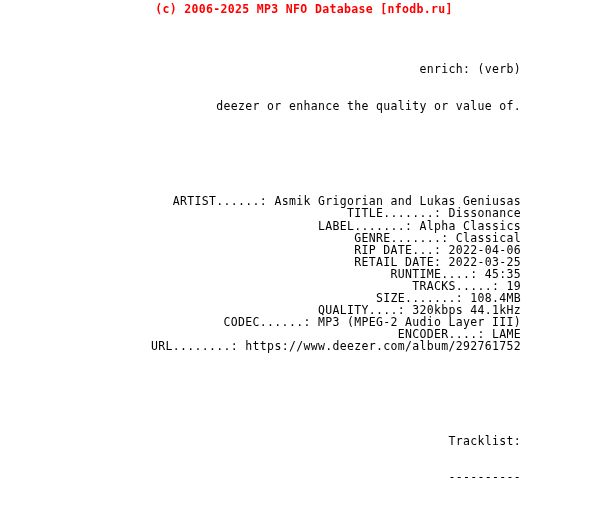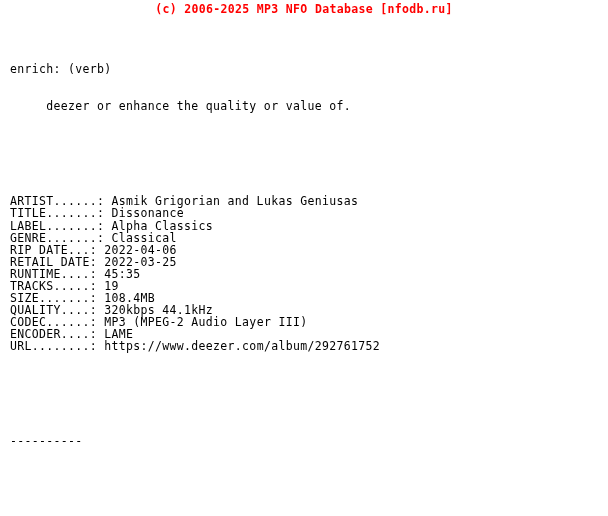--- a/index.html
+++ b/index.html
@@ -40,20 +40,21 @@
   .spacer-3 { height: 10px; }
   .body-block {
     padding-left: 10px;
     white-space: pre;
     letter-spacing: 0.33px;
   }
   .line {
     white-space: pre;
     height: 12.1px;
     line-height: 12.1px;
+    text-align: right;
   }
   .def-term { }
   .def-body { }
   .meta-line { white-space: pre; }
   .meta-label { }
   .meta-value { }
   .tracklist-title { }
   .tracklist-rule { }
 </style>
 </head>
@@ -69,18 +70,19 @@
 
     <div class="line def-term">enrich: (verb)</div>
     <div class="line def-body">     deezer or enhance the quality or value of.</div>
 
     <div class="spacer-2"></div>
 
     <div id="metadata-list"><div class="line meta-line"><span class="meta-label">ARTIST......:</span><span class="meta-value"> Asmik Grigorian and Lukas Geniusas</span></div><div class="line meta-line"><span class="meta-label">TITLE.......:</span><span class="meta-value"> Dissonance</span></div><div class="line meta-line"><span class="meta-label">LABEL.......:</span><span class="meta-value"> Alpha Classics</span></div><div class="line meta-line"><span class="meta-label">GENRE.......:</span><span class="meta-value"> Classical</span></div><div class="line meta-line"><span class="meta-label">RIP DATE...:</span><span class="meta-value"> 2022-04-06</span></div><div class="line meta-line"><span class="meta-label">RETAIL DATE:</span><span class="meta-value"> 2022-03-25</span></div><div class="line meta-line"><span class="meta-label">RUNTIME....:</span><span class="meta-value"> 45:35</span></div><div class="line meta-line"><span class="meta-label">TRACKS.....:</span><span class="meta-value"> 19</span></div><div class="line meta-line"><span class="meta-label">SIZE.......:</span><span class="meta-value"> 108.4MB</span></div><div class="line meta-line"><span class="meta-label">QUALITY....:</span><span class="meta-value"> 320kbps 44.1kHz</span></div><div class="line meta-line"><span class="meta-label">CODEC......:</span><span class="meta-value"> MP3 (MPEG-2 Audio Layer III)</span></div><div class="line meta-line"><span class="meta-label">ENCODER....:</span><span class="meta-value"> LAME</span></div><div class="line meta-line"><span class="meta-label">URL........:</span><span class="meta-value"> https://www.deezer.com/album/292761752</span></div></div>
 
     <div class="spacer-3"></div>
 
+    <div class="line tracklist-title">Tracklist:</div>
     <div class="line tracklist-rule">----------</div>
 
     
 
   </div>
 </div>
 
 </body></html>

